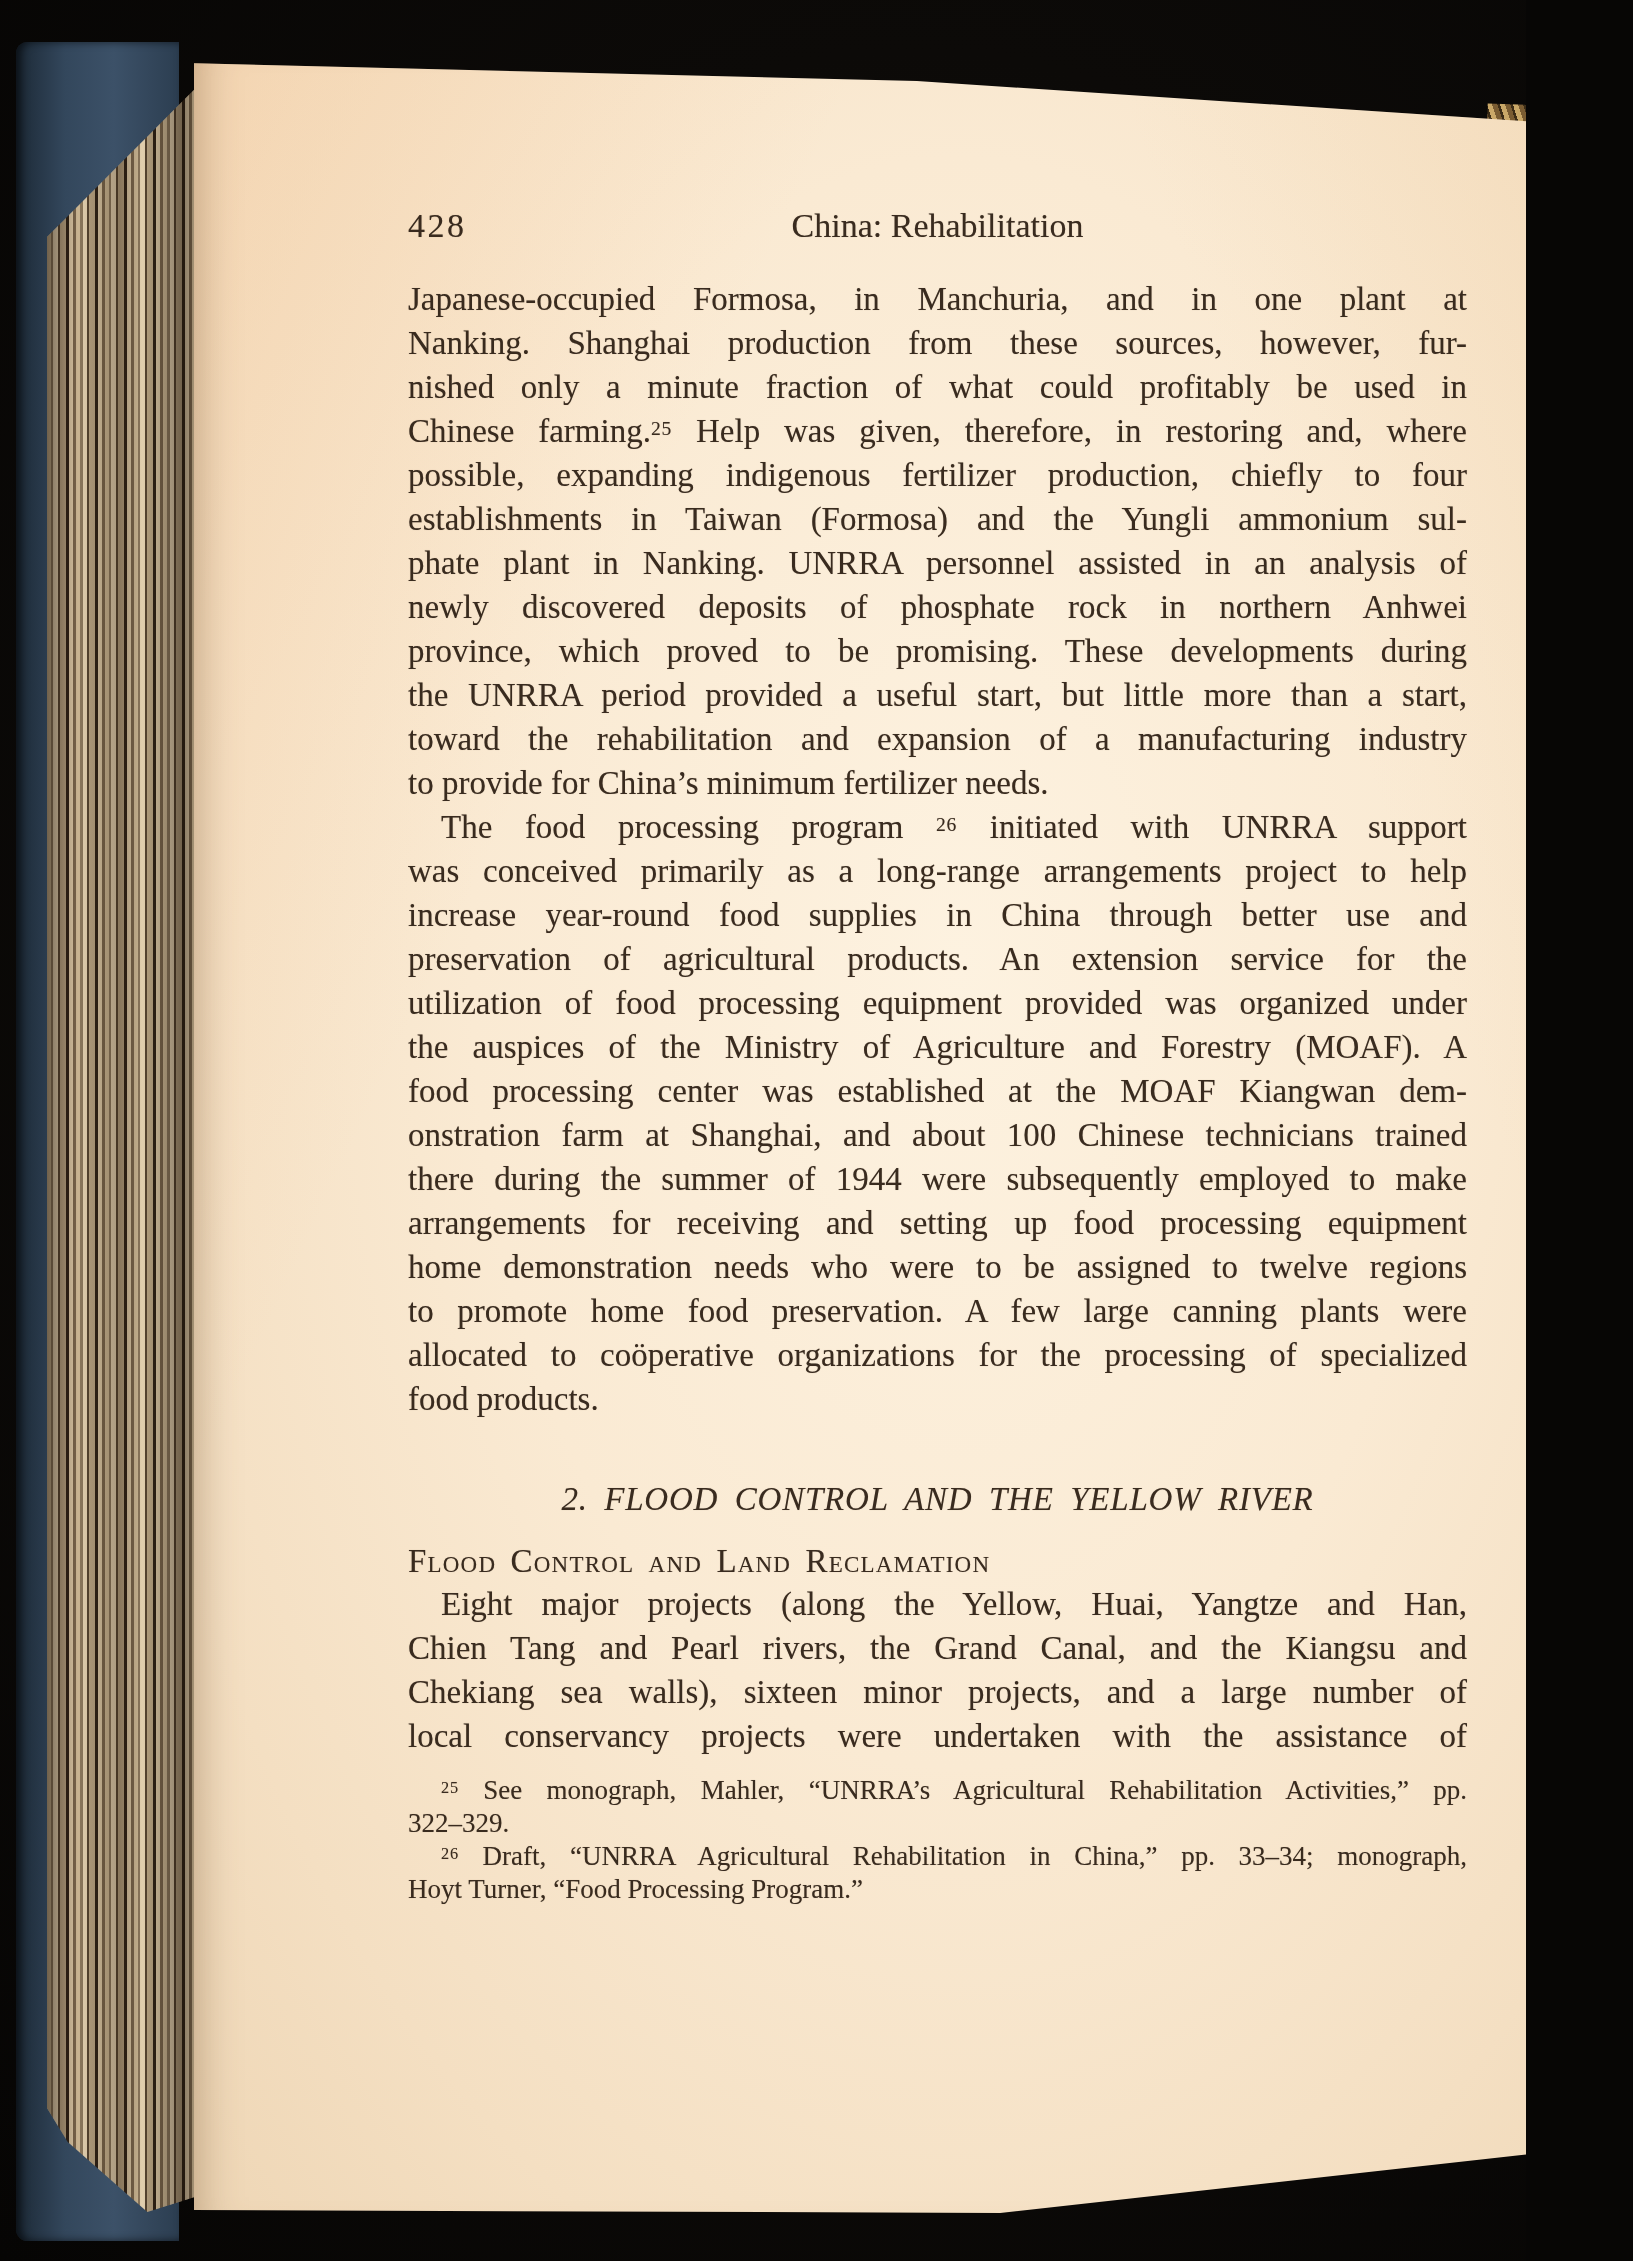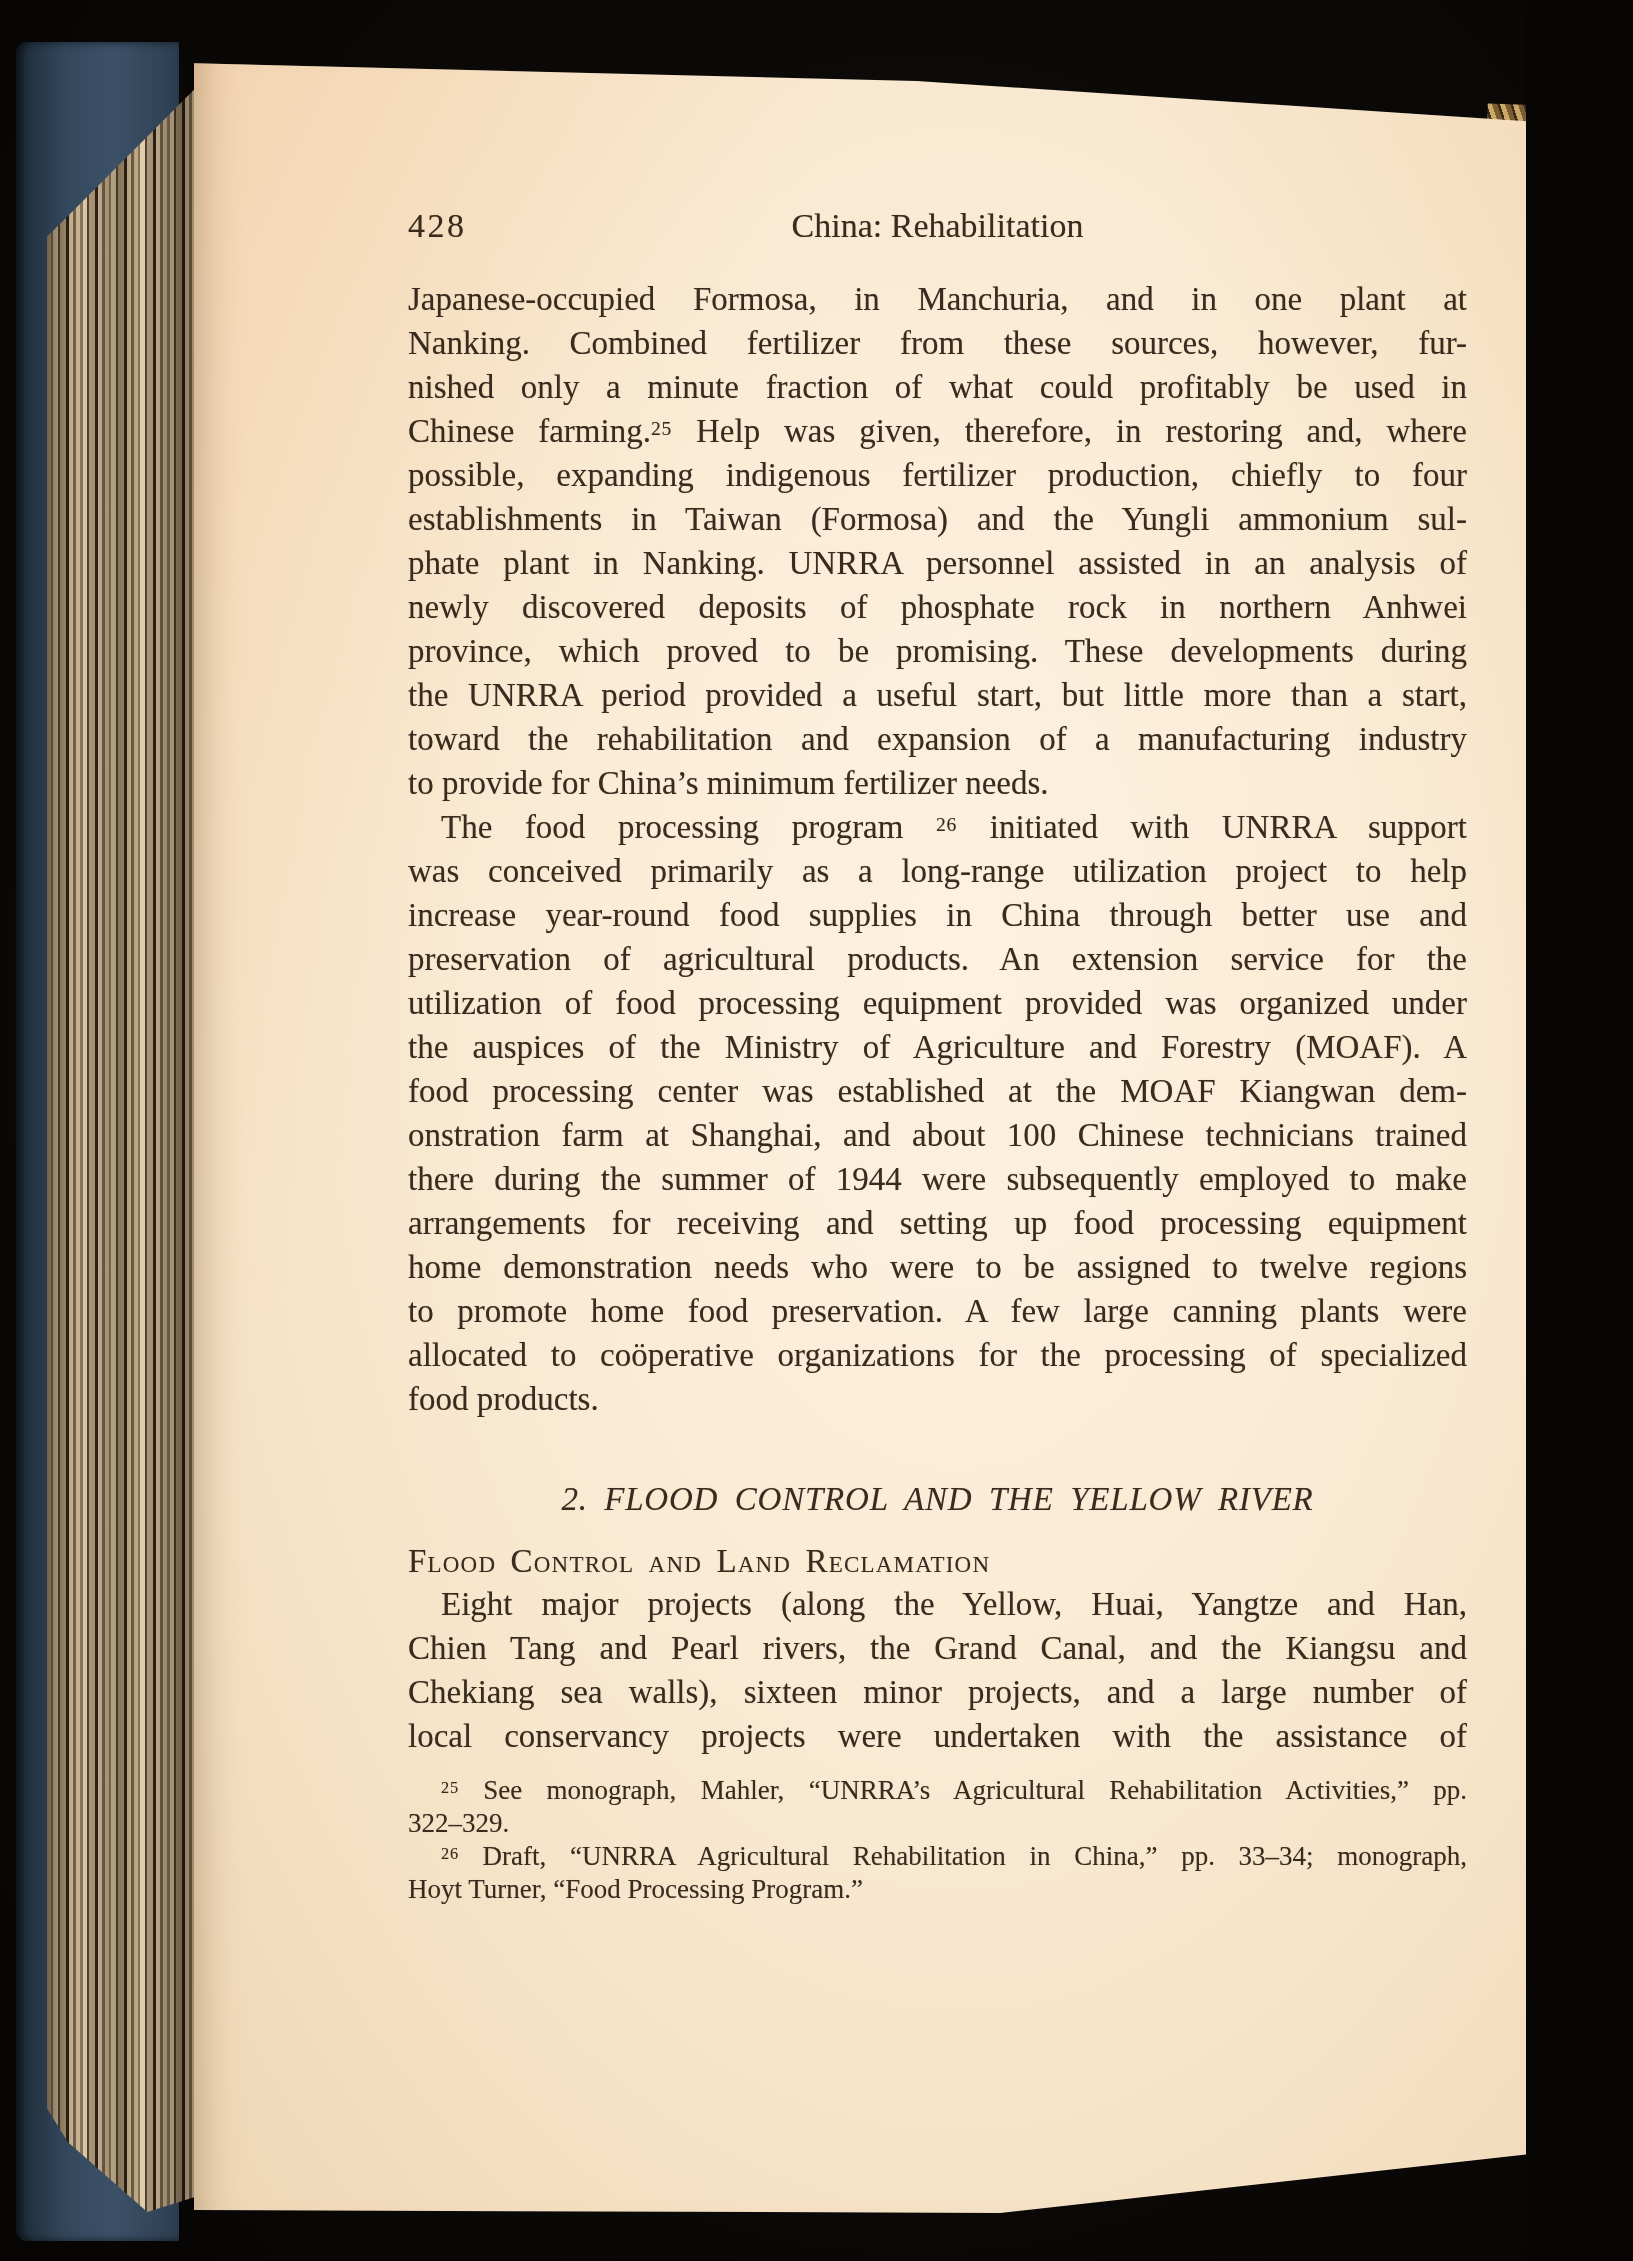--- a/index.html
+++ b/index.html
@@ -84,35 +84,35 @@
 
   <div class="textcol">
 
     <div class="pagehead">
       <span class="pagenum">428</span>
       <span class="runhead">China: Rehabilitation</span>
     </div>
 
     <div class="para">
         <div class="line just">Japanese-occupied Formosa, in Manchuria, and in one plant at</div>
-        <div class="line just">Nanking. Combined fertilizer from these sources, however, fur-</div>
+        <div class="line just">Nanking. Shanghai production from these sources, however, fur-</div>
         <div class="line just">nished only a minute fraction of what could profitably be used in</div>
         <div class="line just">Chinese farming.<sup>25</sup> Help was given, therefore, in restoring and, where</div>
         <div class="line just">possible, expanding indigenous fertilizer production, chiefly to four</div>
         <div class="line just">establishments in Taiwan (Formosa) and the Yungli ammonium sul-</div>
         <div class="line just">phate plant in Nanking. UNRRA personnel assisted in an analysis of</div>
         <div class="line just">newly discovered deposits of phosphate rock in northern Anhwei</div>
         <div class="line just">province, which proved to be promising. These developments during</div>
         <div class="line just">the UNRRA period provided a useful start, but little more than a start,</div>
         <div class="line just">toward the rehabilitation and expansion of a manufacturing industry</div>
         <div class="line">to provide for China’s minimum fertilizer needs.</div>
       </div>
     <div class="para">
         <div class="line indent just">The food processing program <sup>26</sup> initiated with UNRRA support</div>
-        <div class="line just">was conceived primarily as a long-range utilization project to help</div>
+        <div class="line just">was conceived primarily as a long-range arrangements project to help</div>
         <div class="line just">increase year-round food supplies in China through better use and</div>
         <div class="line just">preservation of agricultural products. An extension service for the</div>
         <div class="line just">utilization of food processing equipment provided was organized under</div>
         <div class="line just">the auspices of the Ministry of Agriculture and Forestry (MOAF). A</div>
         <div class="line just">food processing center was established at the MOAF Kiangwan dem-</div>
         <div class="line just">onstration farm at Shanghai, and about 100 Chinese technicians trained</div>
         <div class="line just">there during the summer of 1944 were subsequently employed to make</div>
         <div class="line just">arrangements for receiving and setting up food processing equipment</div>
         <div class="line just">home demonstration needs who were to be assigned to twelve regions</div>
         <div class="line just">to promote home food preservation. A few large canning plants were</div>

